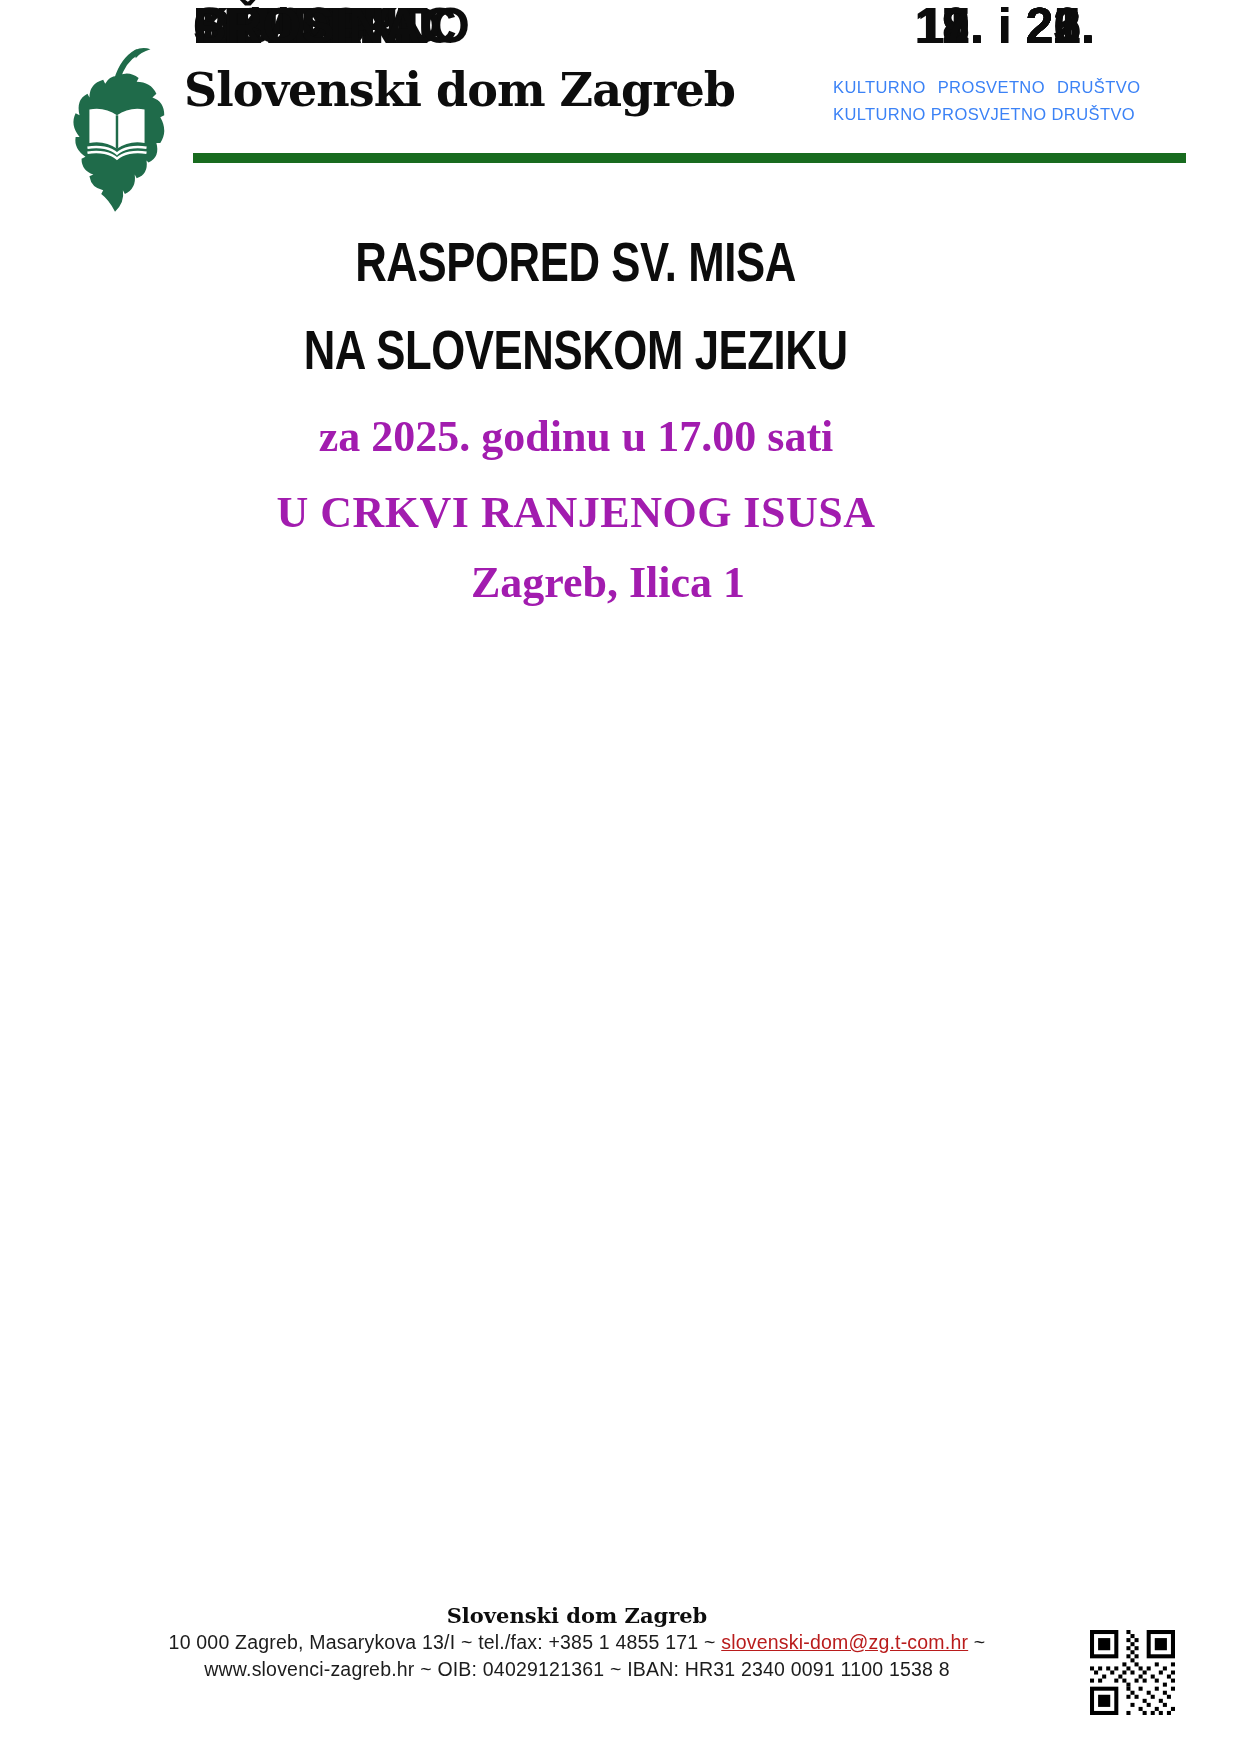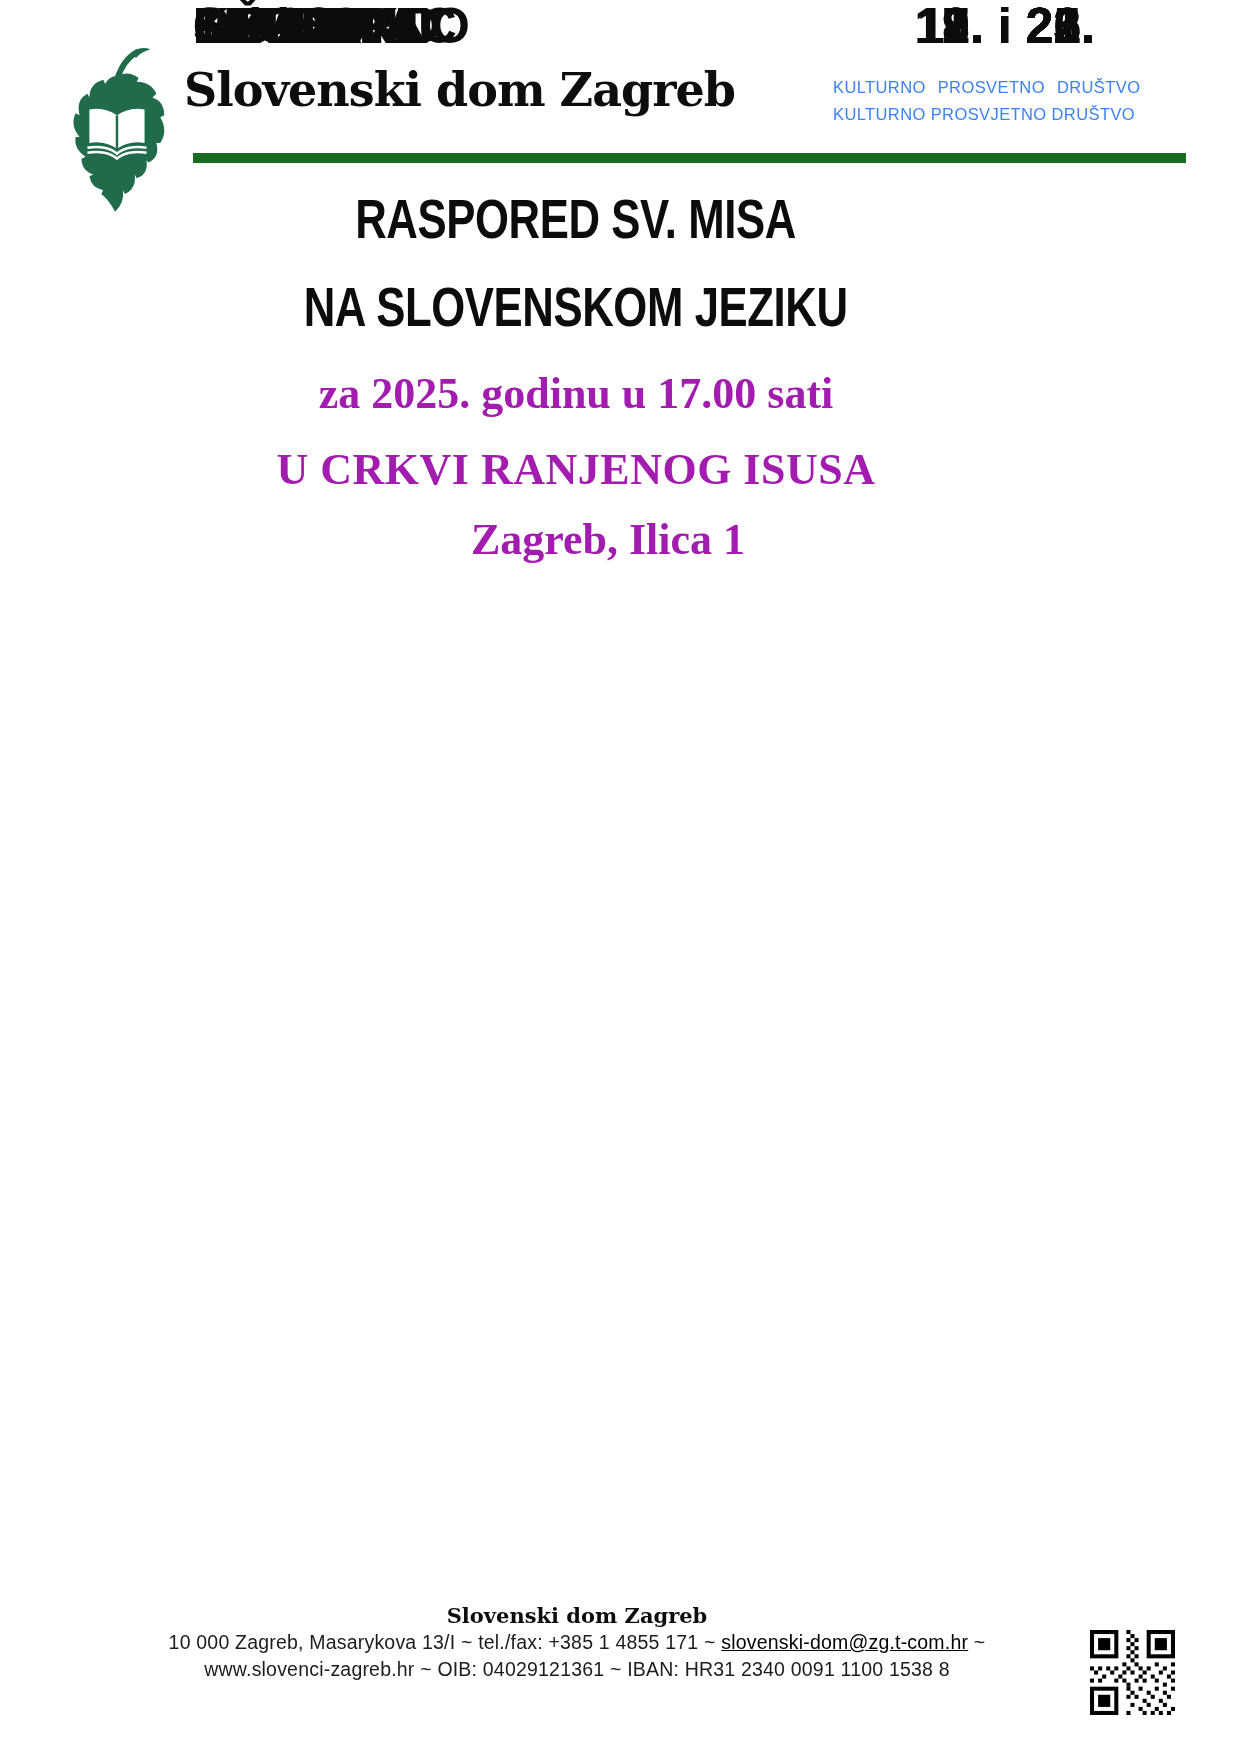--- a/index.html
+++ b/index.html
@@ -24,21 +24,21 @@
     position:absolute;left:833px;top:74px;width:320px;
     font-size:16.5px;line-height:27px;letter-spacing:.4px;color:#3b82f6;
     white-space:nowrap;
   }
   .kulturno .l1{word-spacing:7px;}
   .header-rule{
     position:absolute;left:193px;top:153px;width:993px;height:10px;
     background:#186B1F;
   }
   
-  .tline{position:absolute;left:0;width:1152px;text-align:center;white-space:nowrap;}
+  .tline{position:absolute;left:0;width:1152px;text-align:center;white-space:nowrap;margin-top:43px;}
   .tcond{
     font-weight:bold;font-size:56px;letter-spacing:-.5px;color:#0c0c0c;
     display:inline-block;transform:scaleX(.78);transform-origin:center;
   }
   .tserif{
     font-family:"Liberation Serif",serif;font-weight:bold;color:#a21caf;
     display:inline-block;
   }
   .t1{top:186px;} .t2{top:274px;}
   .t3{top:368px;font-size:44px;}
@@ -62,21 +62,21 @@
   
   .footer{
     position:absolute;left:0;top:1603px;width:1154px;text-align:center;
     color:#1c1c1c;
   }
   .footer .fname{
     font-family:"DejaVu Serif",serif;font-weight:bold;
     font-size:21px;line-height:26px;color:#0d0d0d;
   }
   .footer .fline{font-size:19.5px;line-height:27px;letter-spacing:.2px;white-space:nowrap;}
-  .footer a{color:#000000;text-decoration:underline;}
+  .footer a{color:#b91c1c;text-decoration:underline;}
   .qr{position:absolute;left:1090px;top:1630px;width:85px;height:85px;}
 </style>
 </head>
 <body>
 
 <div class="page">
 
   <svg class="logo" viewBox="0 0 130 180" aria-hidden="true">
     <path d="M86,6 Q72,14 66,34" fill="none" stroke="#1F6B4A" stroke-width="6" stroke-linecap="round"></path>
     <path d="M84,4 Q92,0 100,3 Q90,6 85,12 Z" fill="#1F6B4A"></path>

